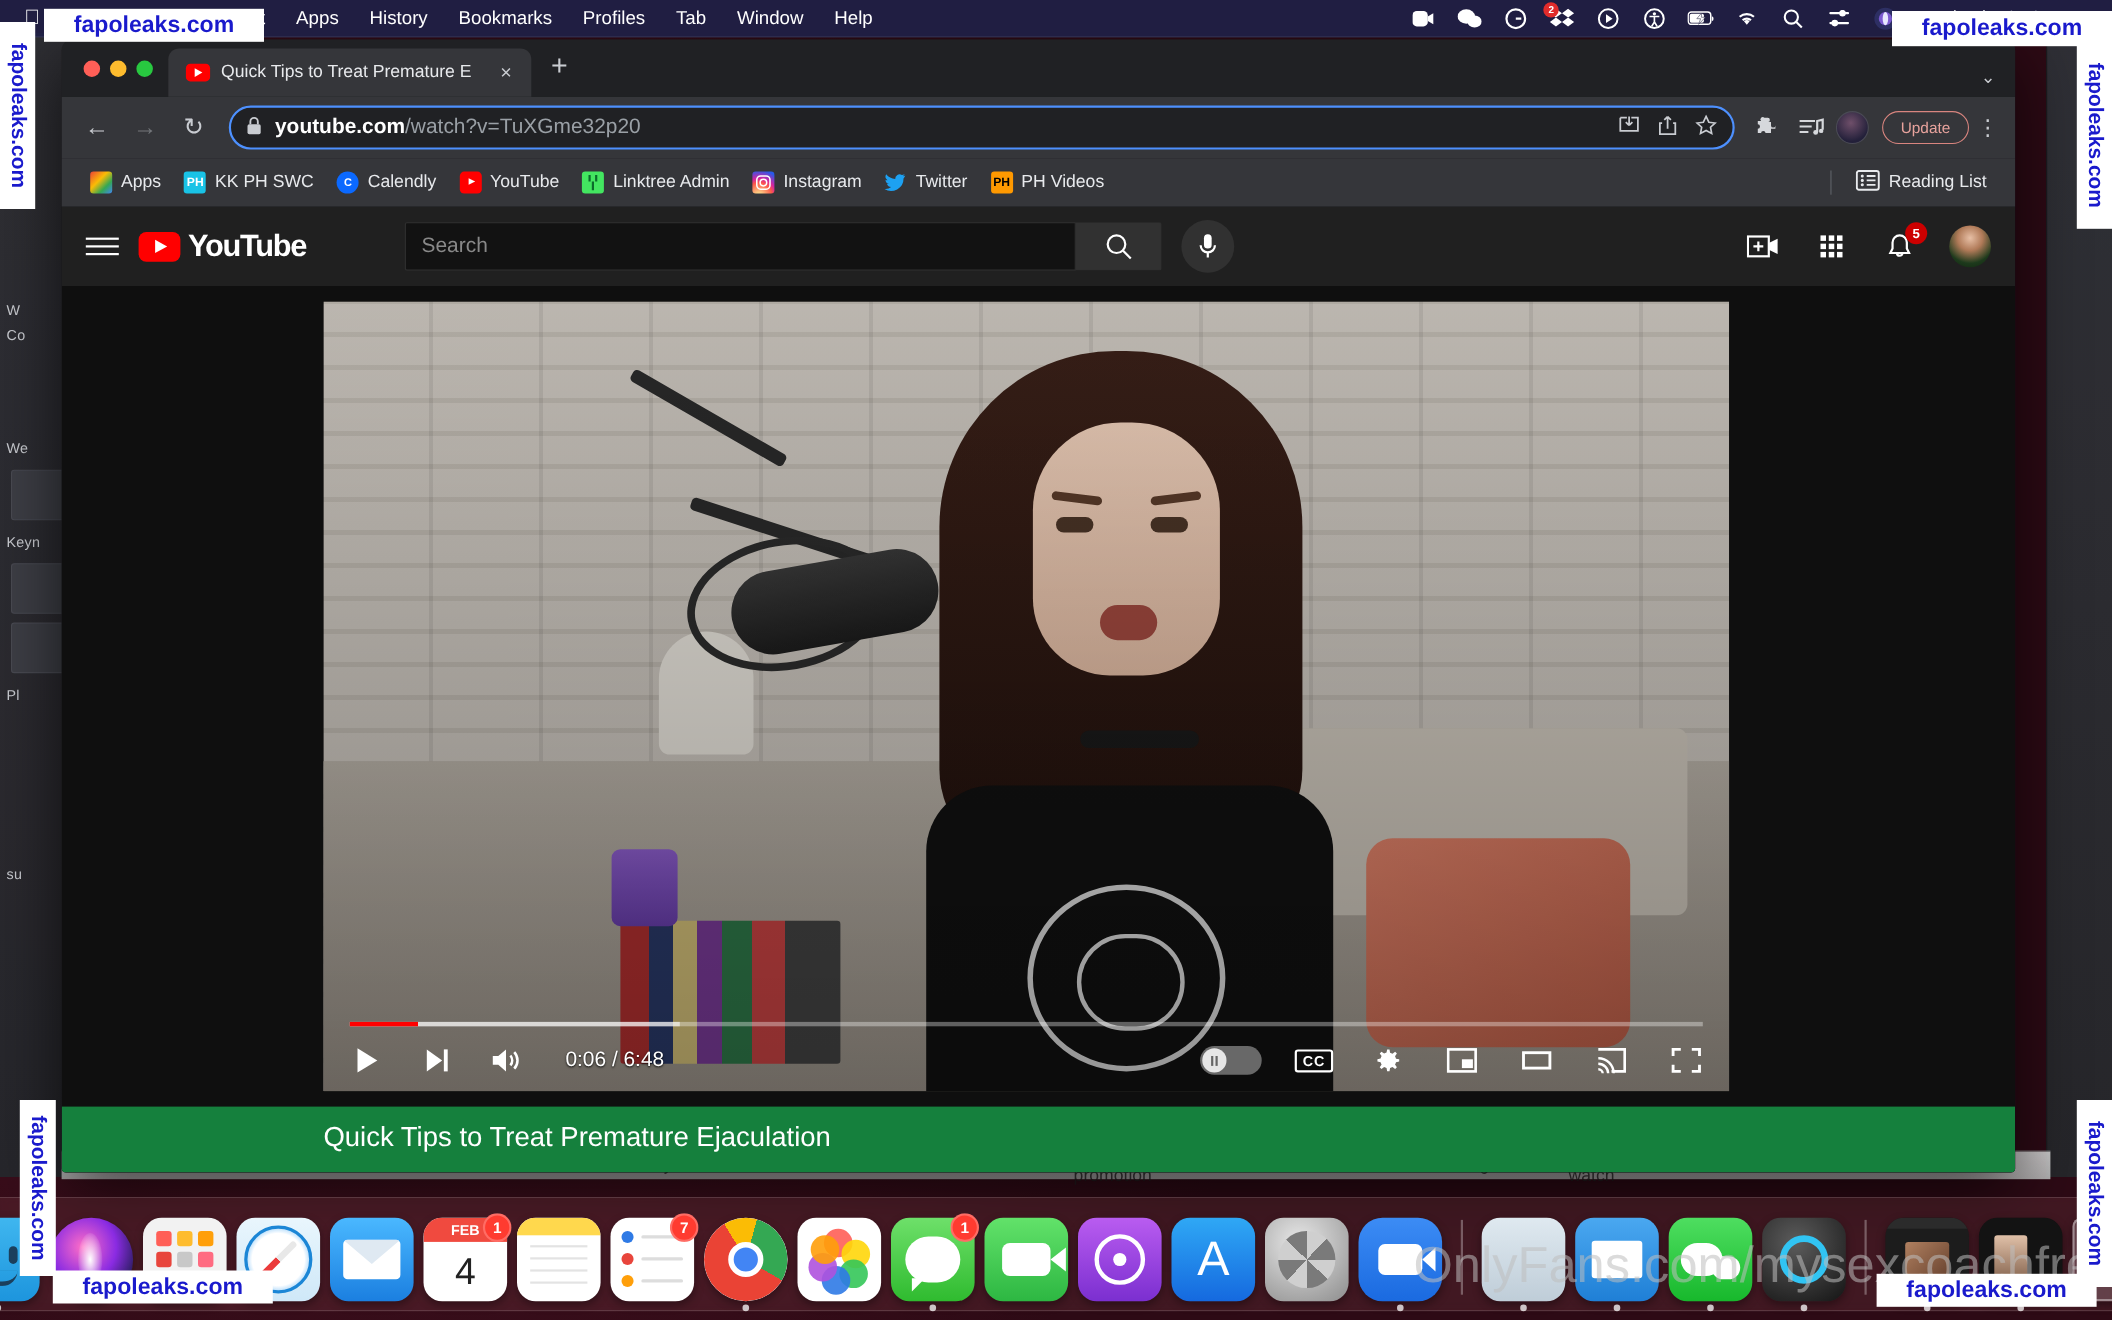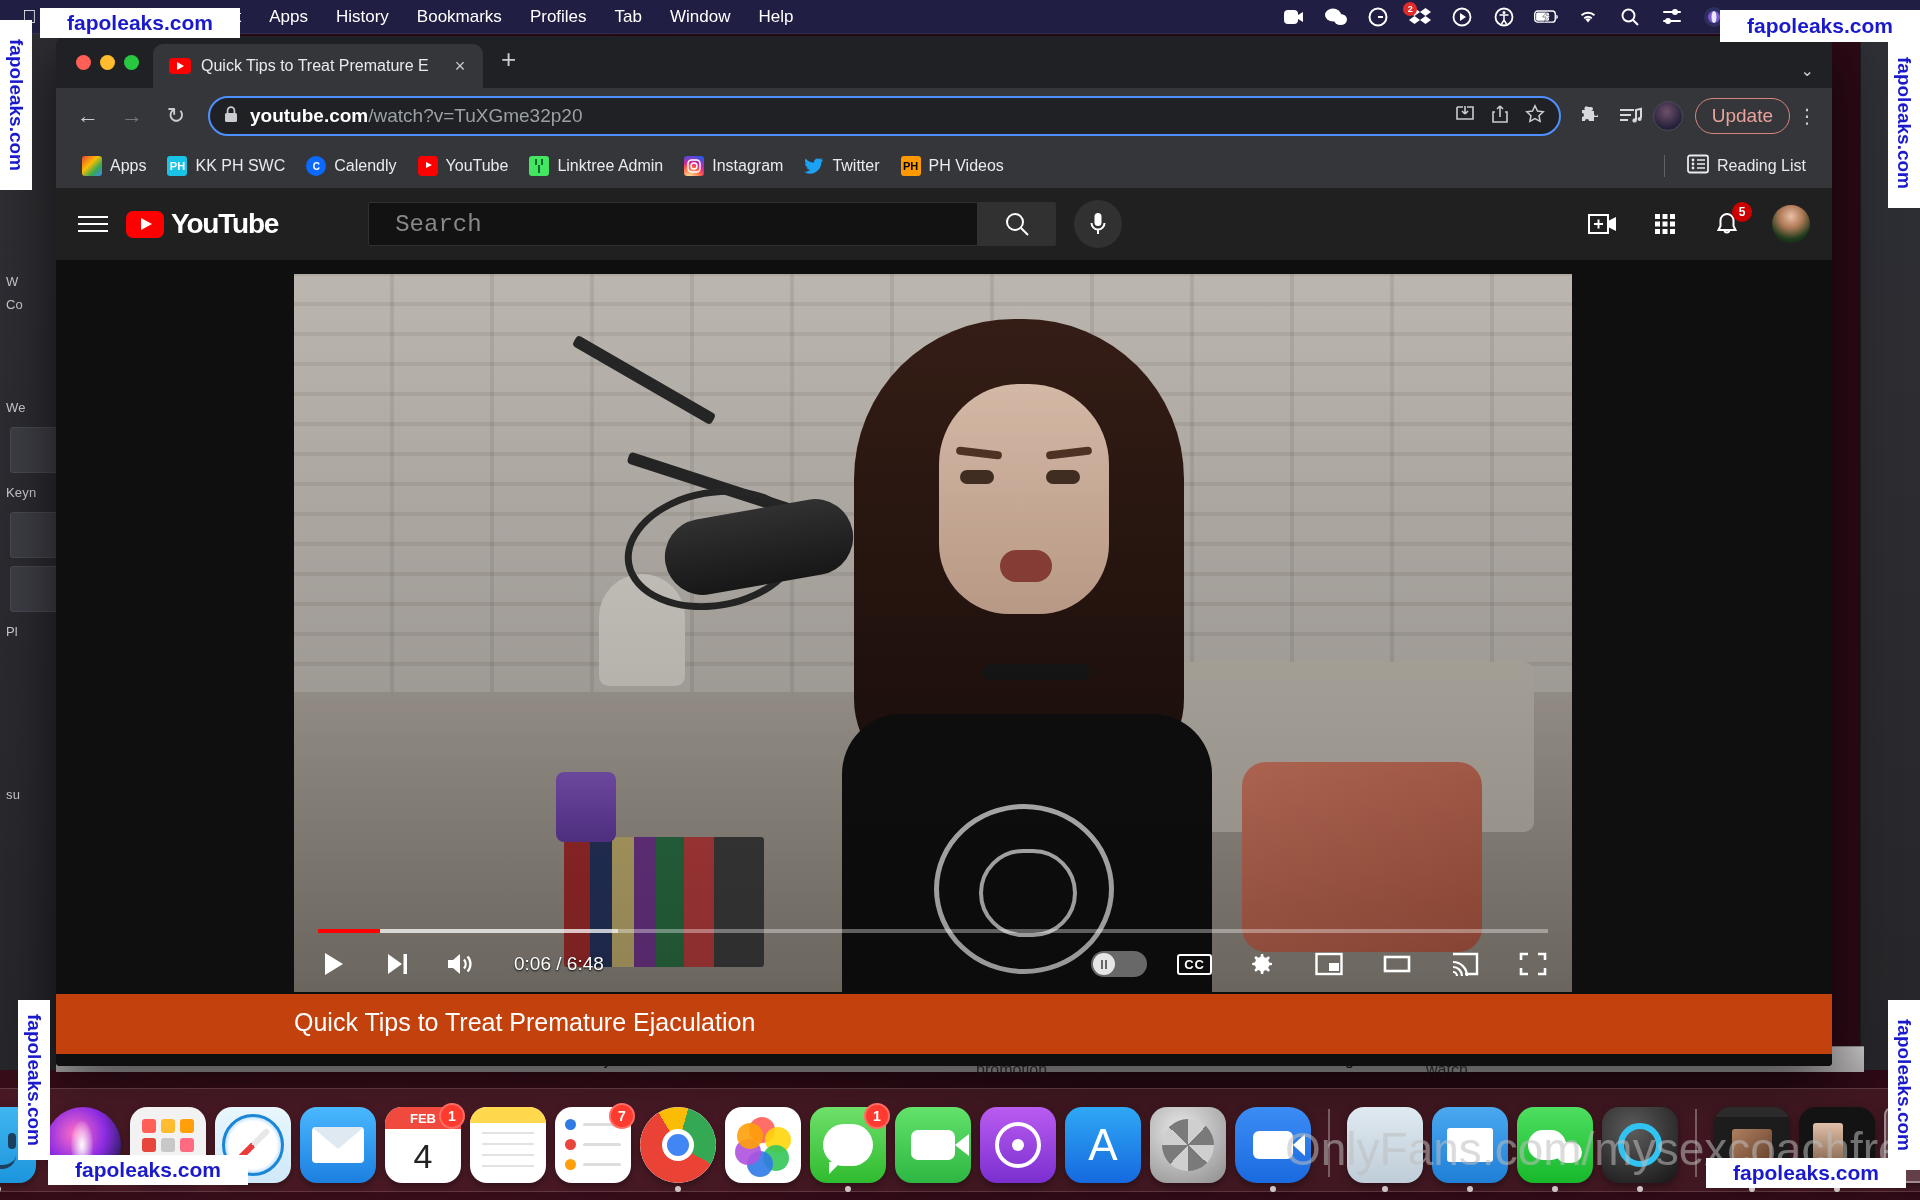--- a/index.html
+++ b/index.html
@@ -98,21 +98,21 @@
     display: flex; align-items: center; padding: 0 14px; gap: 12px;
   }
   #omnibox .lock { color: #c9ccd1; font-size: 15px; }
   #omnibox .url { font-size: 19px; color: #9aa0a6; white-space: nowrap; overflow: hidden; }
   #omnibox .url b { color: #ffffff; font-weight: bold; }
   #omnibox .obx-actions { margin-left: auto; display: flex; gap: 16px; align-items: center; color: #c9ccd1; font-size: 18px; }
   .tb-ico { width: 36px; height: 36px; display: flex; align-items: center; justify-content: center; color: #c9ccd1; font-size: 20px; }
   .avatar-sm { width: 30px; height: 30px; border-radius: 50%; background: radial-gradient(circle at 45% 35%, #6f4f6a, #23203a 70%); border: 1px solid #4a4a55; }
   #update-btn {
     border: 1px solid #d9857f; color: #e8a39d; border-radius: 18px;
-    padding: 6px 16px; font-size: 19px; margin-left: 8px;
+    padding: 6px 16px; font-size: 14px; margin-left: 8px;
   }
   .kebab { color: #c9ccd1; font-size: 20px; width: 26px; text-align: center; letter-spacing: 0; }
 
   
   #bookmarks { height: 44px; background: #35363a; display: flex; align-items: center; padding: 0 16px; gap: 1px; color: #e8eaed; font-size: 16px; }
   .bm { display: flex; align-items: center; gap: 8px; padding: 5px 10px; border-radius: 5px; white-space: nowrap; }
   .bm-ico { width: 20px; height: 20px; border-radius: 3px; display: flex; align-items: center; justify-content: center; font-size: 10px; font-weight: bold; color: #fff; flex: none; }
   .ico-apps { background: linear-gradient(135deg,#ea4335,#fbbc05 40%,#34a853 70%,#4285f4); }
   .ico-ph { background: #19c3e6; color: #fff; font-size: 11px; }
   .ico-cal { background: #0b69ff; border-radius: 50%; }
@@ -131,22 +131,22 @@
   .hamburger i { display: block; height: 2px; background: #fff; }
   .yt-logo { display: flex; align-items: center; gap: 7px; }
   .yt-logo .play {
     width: 38px; height: 27px; background: #ff0000; border-radius: 7px; position: relative;
   }
   .yt-logo .play::after { content:""; position:absolute; left: 15px; top: 7px; border-left: 11px solid #fff; border-top: 6.5px solid transparent; border-bottom: 6.5px solid transparent;}
   .yt-logo .wm { color: #fff; font-size: 28px; font-weight: bold; letter-spacing: -1.2px; }
   #yt-search-wrap { display: flex; align-items: center; margin-left: 72px; }
   #yt-search {
     width: 610px; height: 44px; background: #121212; border: 1px solid #303030;
-    border-radius: 2px 0 0 2px; display: flex; align-items: center; padding: 0 26px;
-    color: #888; font-size: 24px; font-family: Liberation Mono, monospace;
+    border-radius: 2px 0 0 2px; display: flex; align-items: center; padding: 0 14px;
+    color: #888; font-size: 19px;
   }
   #yt-search-btn { width: 78px; height: 44px; background: #313131; border: 1px solid #303030; border-left: none; border-radius: 0 2px 2px 0; display: flex; align-items: center; justify-content: center; }
   #yt-mic { width: 48px; height: 48px; border-radius: 50%; background: #313131; display: flex; align-items: center; justify-content: center; margin-left: 18px; }
   #yt-header-right { margin-left: auto; display: flex; align-items: center; gap: 28px; }
   .yth-ico { color: #fff; position: relative; display: flex; align-items: center; justify-content: center; width: 34px; height: 34px; }
   .notif-badge {
     position: absolute; top: -5px; right: -8px; background: #cc0000; color: #fff;
     font-size: 12px; font-weight: bold; border-radius: 10px; min-width: 20px; height: 20px;
     display: flex; align-items: center; justify-content: center; padding: 0 5px;
   }
@@ -197,21 +197,21 @@
   #controls { position: absolute; left: 0; right: 0; bottom: 0; height: 56px; display: flex; align-items: center; padding: 0 20px; gap: 26px; }
   .ctrl { color: #fff; display: flex; align-items: center; justify-content: center; width: 38px; height: 38px; }
   #time-display { color: #fff; font-size: 19px; margin-left: 8px; text-shadow: 0 1px 2px #000; }
   #controls .right { margin-left: auto; display: flex; align-items: center; gap: 30px; }
   #autoplay-toggle { width: 56px; height: 26px; border-radius: 14px; background: rgba(180,180,180,.55); display: flex; align-items: center; }
   #autoplay-toggle .knob { width: 22px; height: 22px; border-radius: 50%; background: #e6e6e6; margin-left: 2px; display: flex; align-items: center; justify-content: center; }
   #autoplay-toggle .knob i { width: 2px; height: 9px; background: #666; margin: 0 1px; }
   .cc-box { border: 2px solid #fff; border-radius: 3px; padding: 1px 5px; color: #fff; font-size: 13px; font-weight: bold; letter-spacing: 1px; }
 
   
-  #below { position: absolute; left: 0; right: 0; bottom: 12px; height: 60px; background: #c2410c; }
+  #below { position: absolute; left: 0; right: 0; bottom: 0; height: 60px; background: #15803d; }
   #video-title { position: absolute; left: 238px; top: 14px; color: #fff; font-size: 25px; white-space: nowrap; }
   #sidebar-sug { position: absolute; right: 40px; top: 10px; display: flex; align-items: flex-start; gap: 14px; }
   #sug-thumb { width: 170px; height: 50px; background: linear-gradient(90deg,#000 0 60px,#b9bec4 60px 130px,#8a7a68 130px 170px); position: relative; }
   #sug-thumb .maxtxt { position: absolute; left: 4px; top: 10px; color: #fff; font-size: 26px; font-weight: bold; letter-spacing: -1px; }
   #sug-title { color: #fff; font-size: 19px; white-space: nowrap; padding-top: 12px; }
 
   
   #bg-strip {
     position: absolute; left: 56px; right: 56px; top: 1046px; height: 26px; z-index: 15;
     background: linear-gradient(180deg, #d8d8d8, #bdbdbd);

